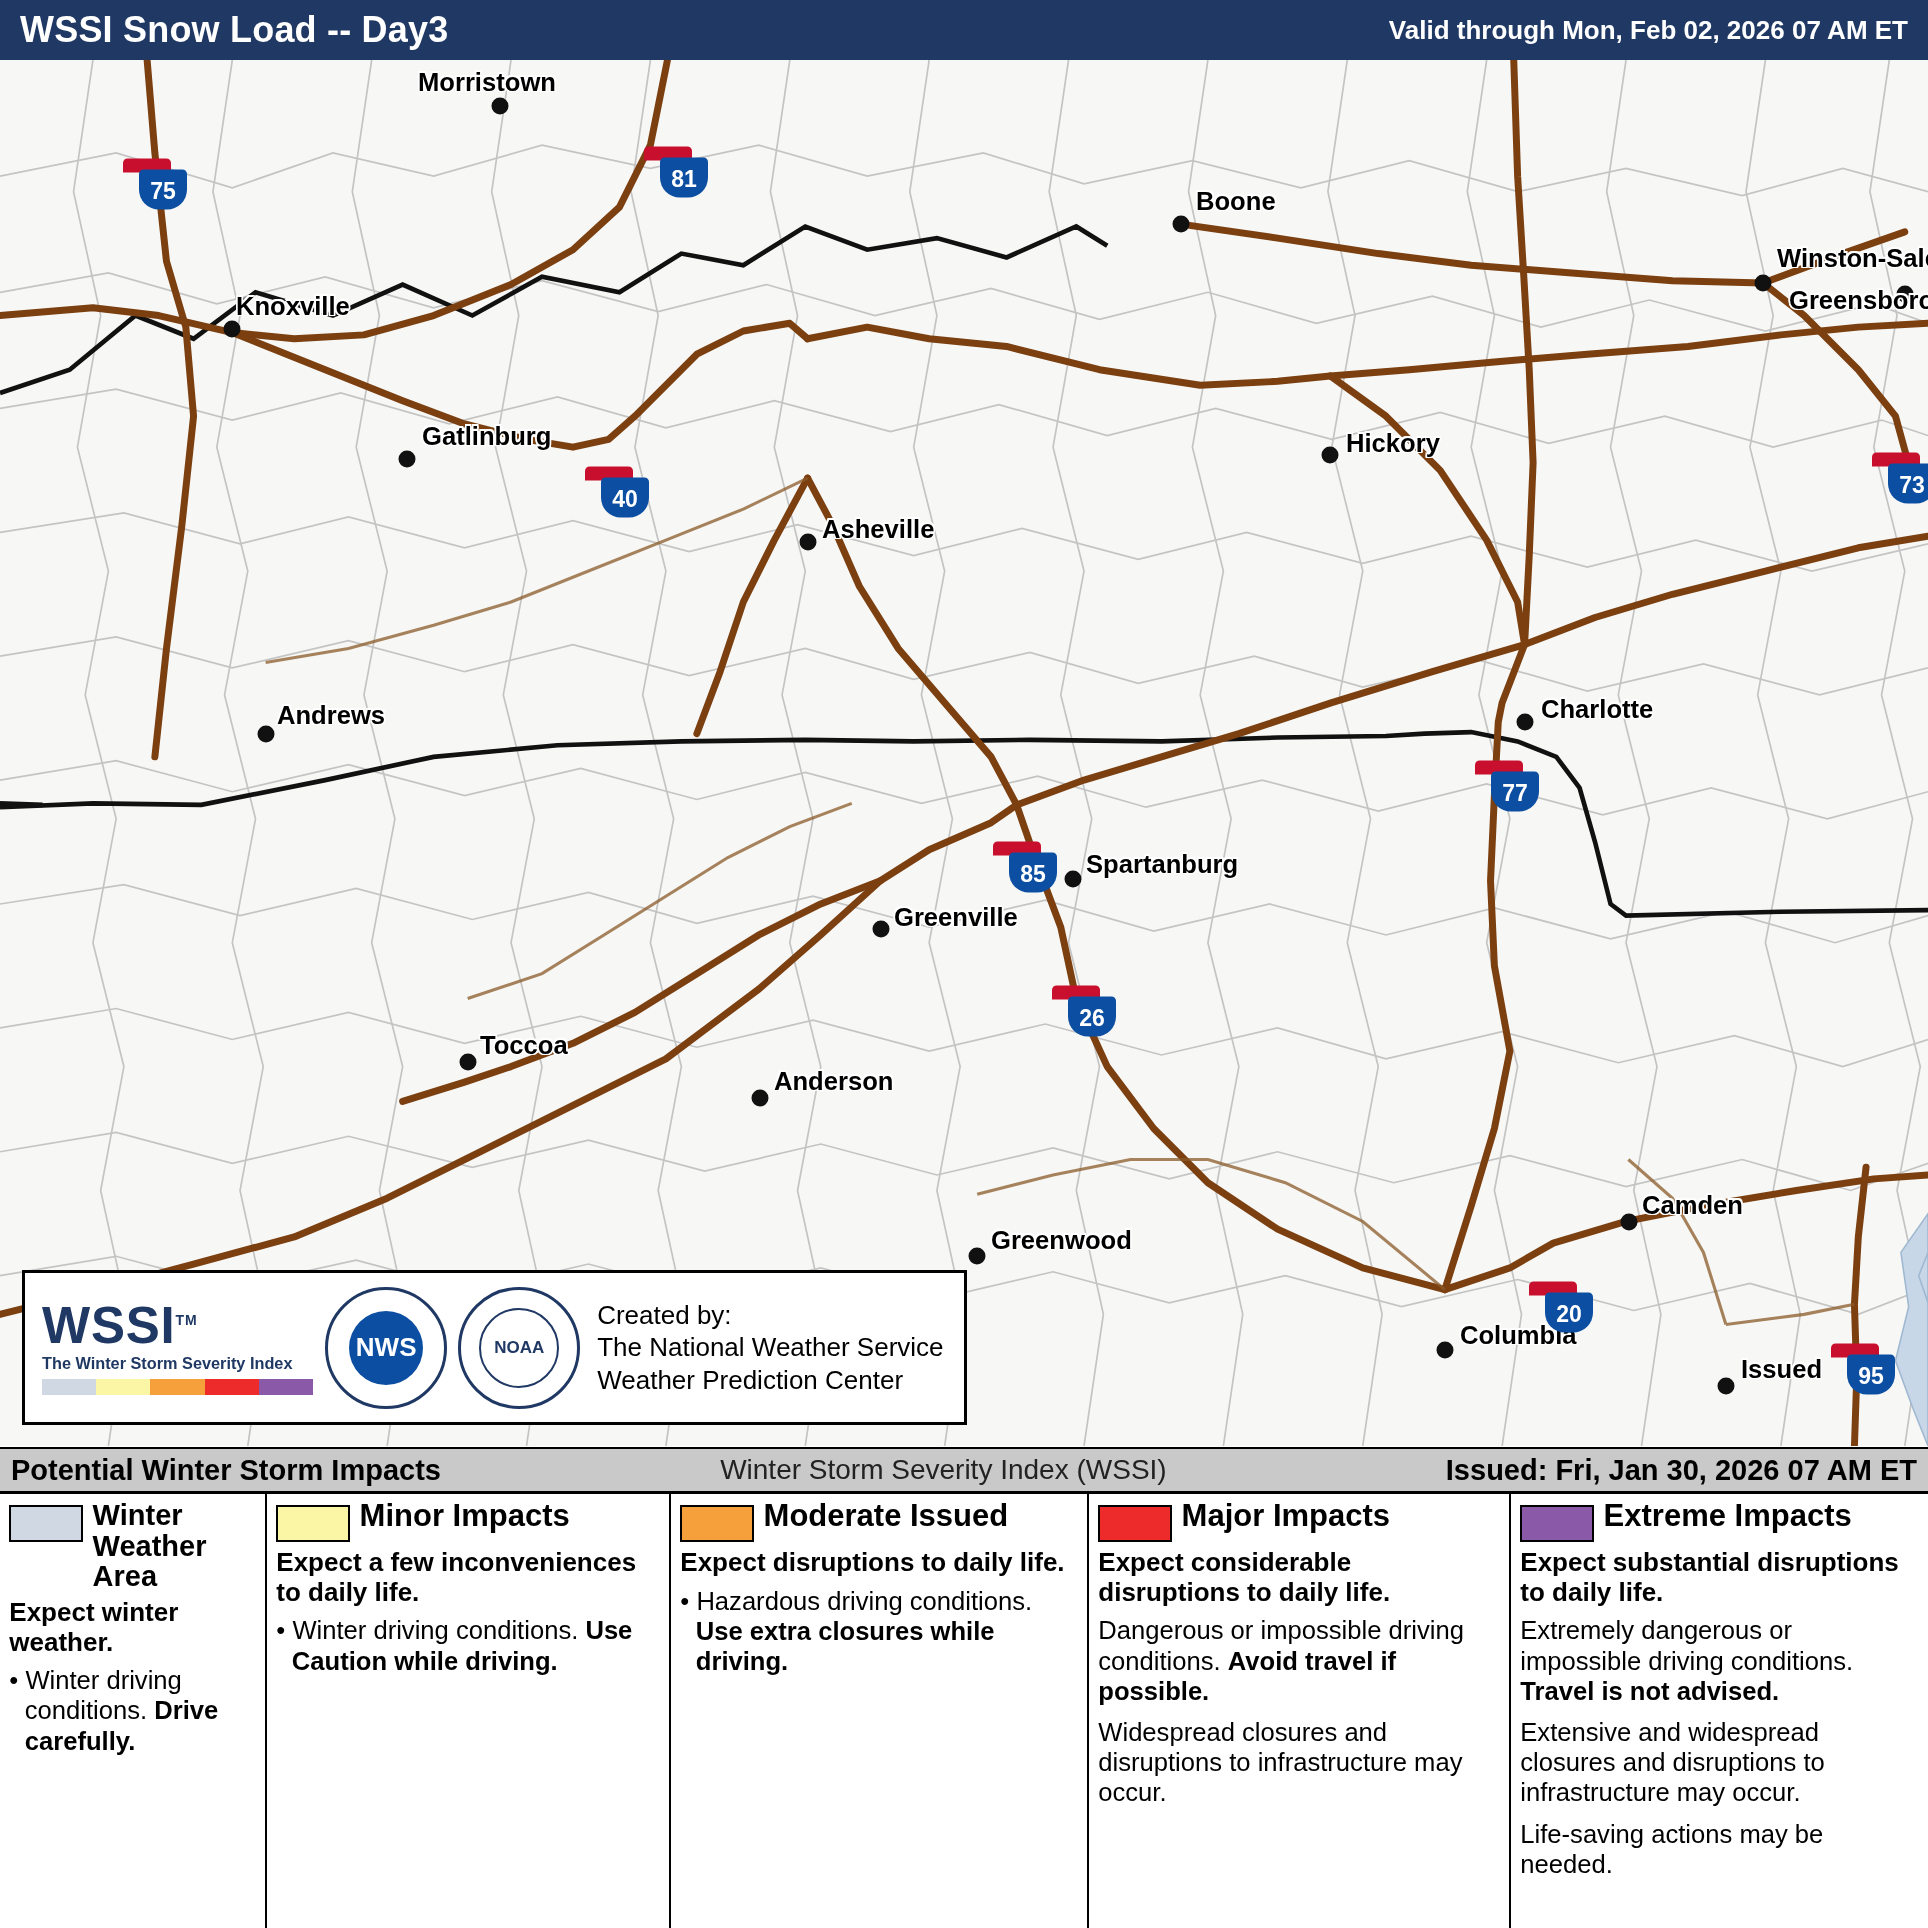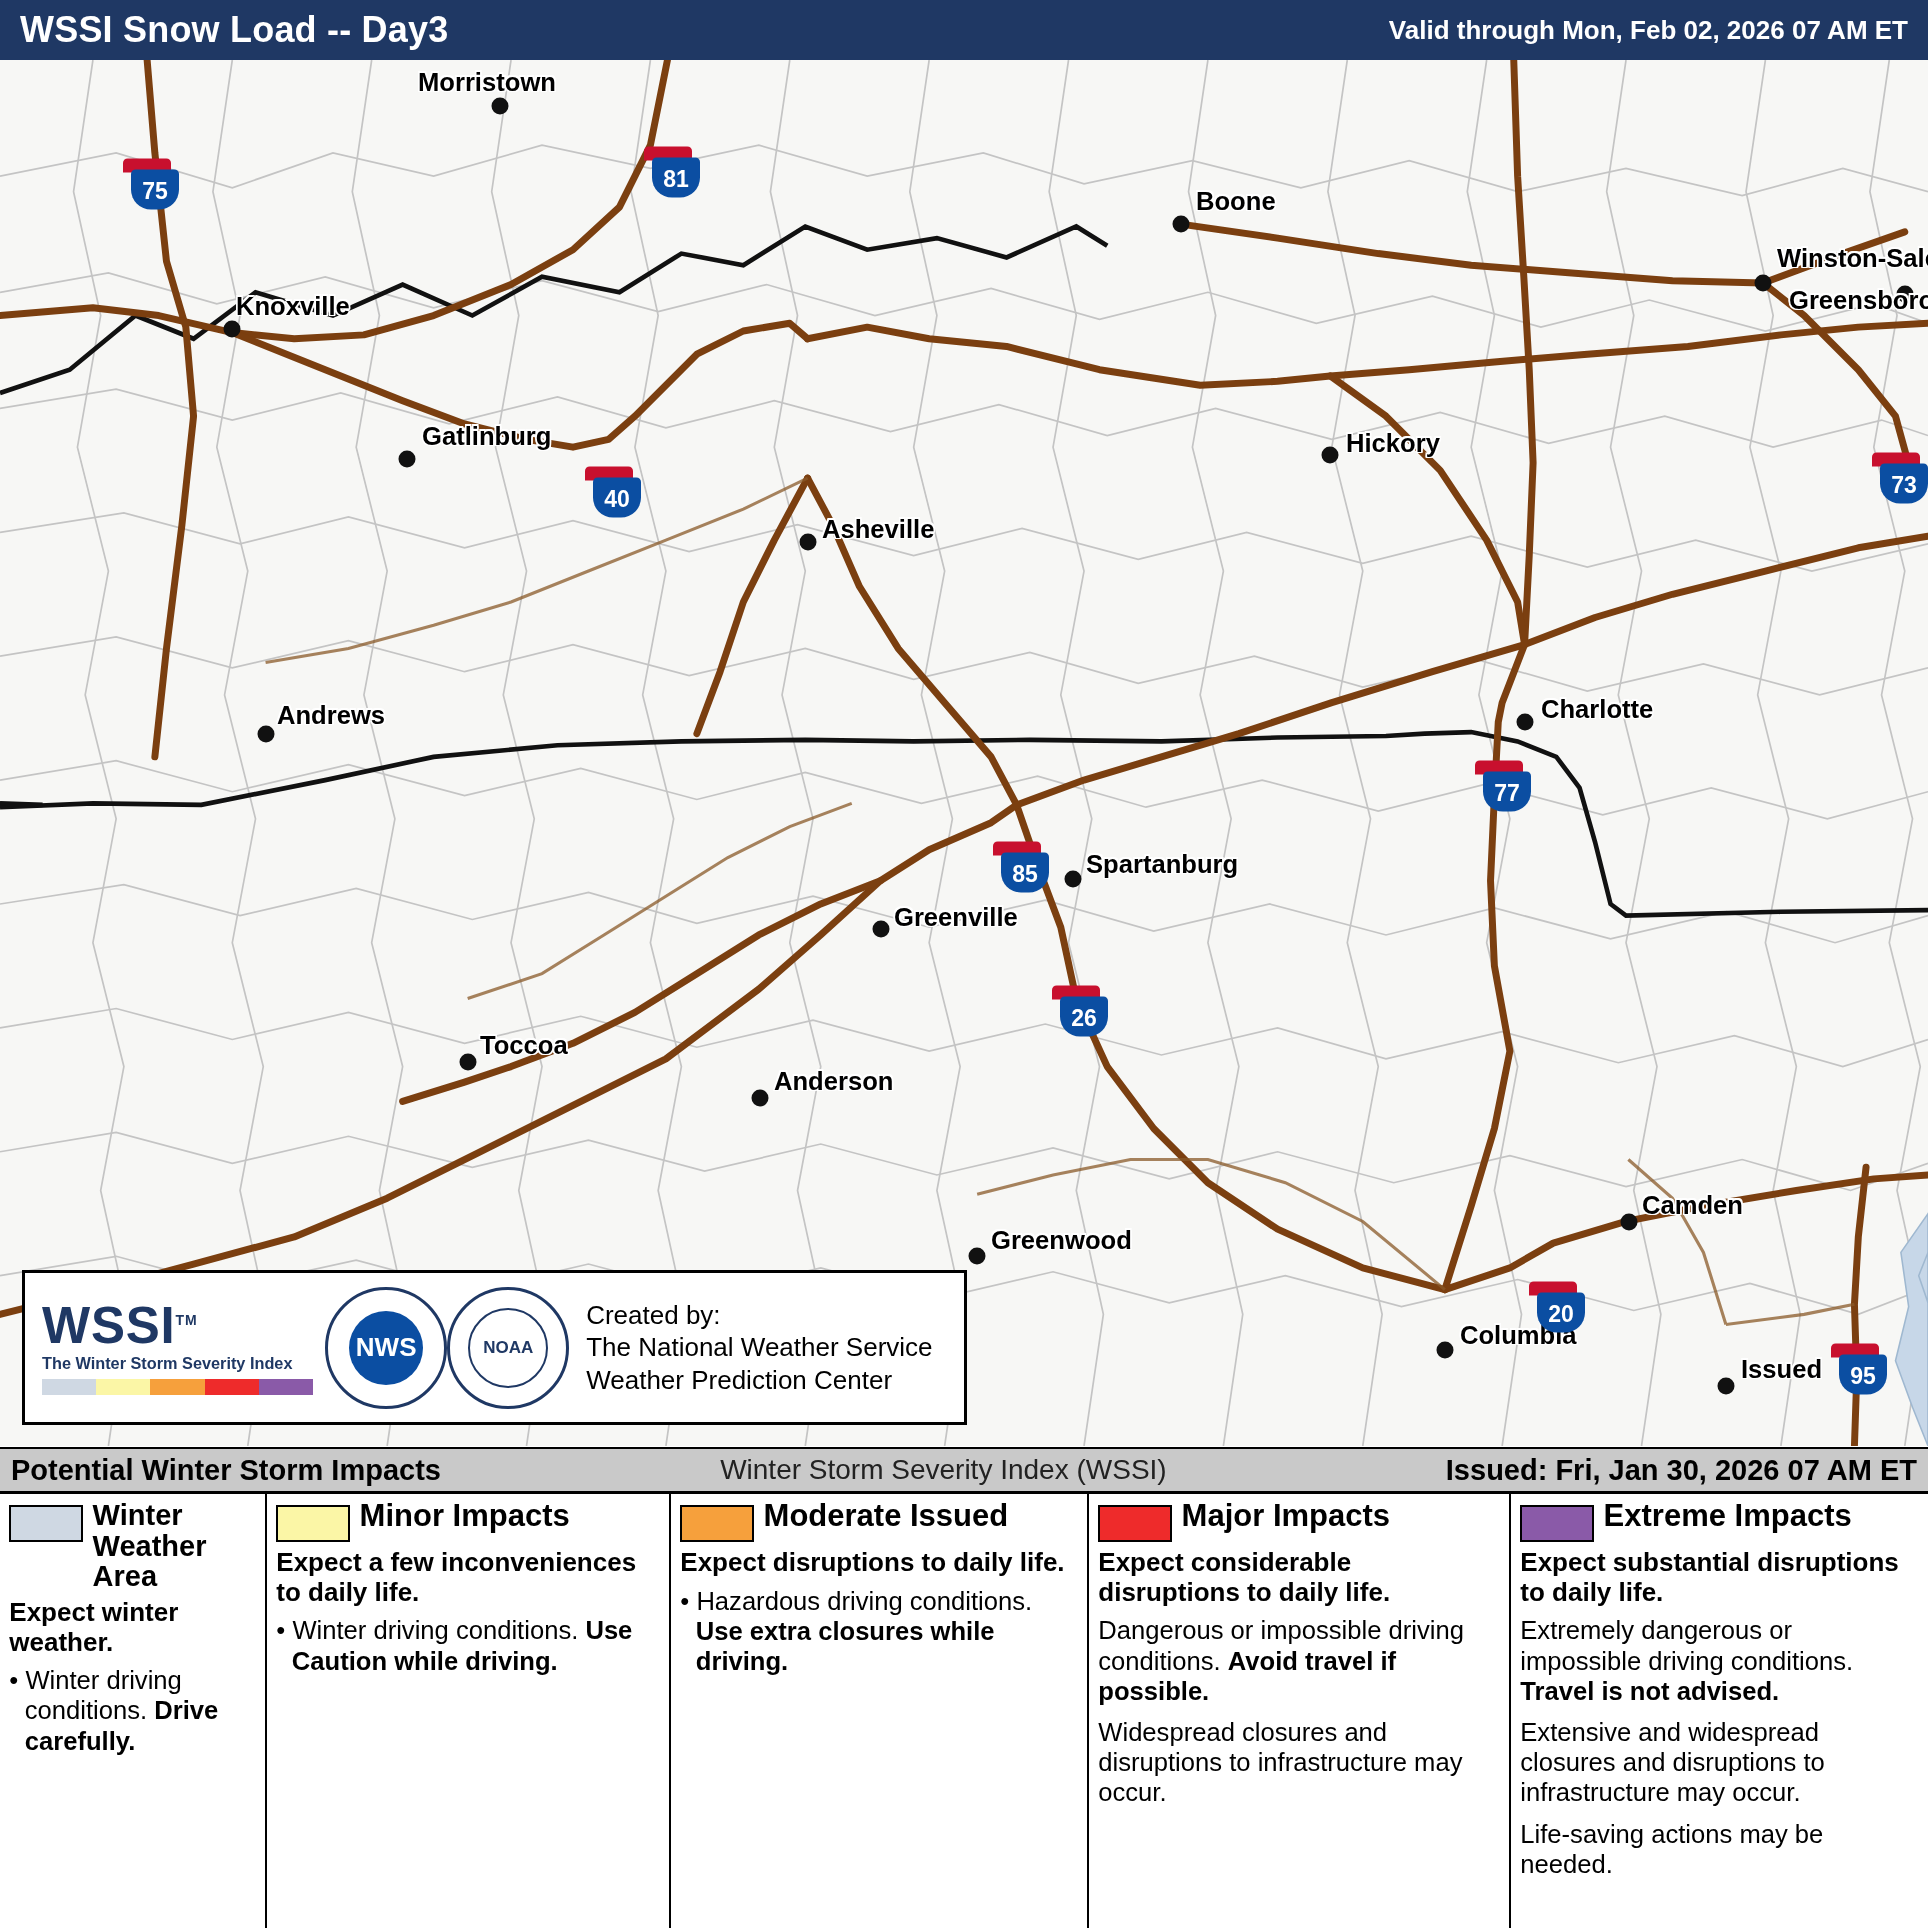--- a/index.html
+++ b/index.html
@@ -82,21 +82,21 @@
   }
   .shield .top {
     position: absolute;
     left: 0; top: 0;
     width: 48px; height: 14px;
     background: #c8102e;
     border-radius: 4.6px 4.6px 0 0;
   }
   .shield .body {
     position: absolute;
-    left: 8px; top: 11px;
+    left: 16px; top: 11px;
     width: 48px; height: 40px;
     background: #0b4ea2;
     border-radius: 4.6px 4.6px 20px 20px;
     color: #ffffff;
     font-size: 23px;
     font-weight: bold;
     display: flex;
     align-items: center;
     justify-content: center;
     padding-top: 3.1px;
@@ -135,21 +135,21 @@
     color: #1f3864;
     margin-top: 3.1px;
   }
   .logo-wssi .swatches {
     display: flex;
     margin-top: 6.2px;
     height: 15.5px;
     width: 271px;
   }
   .logo-wssi .swatches div { flex: 1 1 auto; }
-  .seals { display: flex; align-items: center; margin-left: 6.2px; }
+  .seals { display: flex; align-items: center; gap: 11px; margin-left: 6.2px; }
   .seal {
     width: 116px; height: 116px;
     border-radius: 50%;
     position: relative;
     display: flex; align-items: center; justify-content: center;
     font-size: 11px; font-weight: bold; text-align: center;
   }
   .seal.nws {
     border: 3.1px solid #1f3864;
     background: #ffffff;

